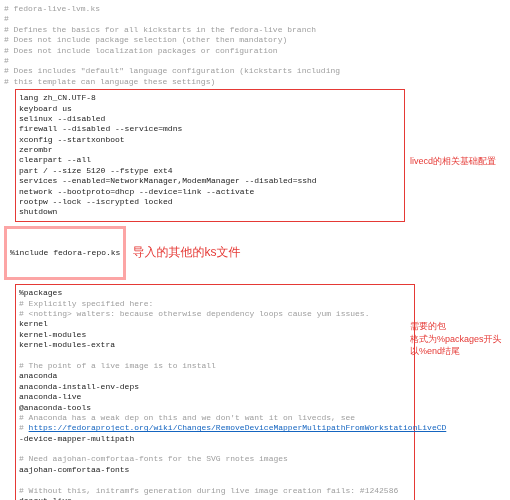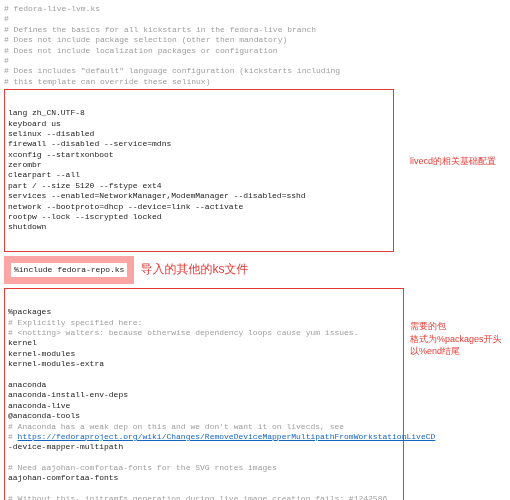--- a/index.html
+++ b/index.html
@@ -11,29 +11,29 @@
     color: #333;
     background: #fff;
     width: 510px;
     box-sizing: border-box;
     position: relative;
   }
   .line { white-space: pre; }
   .comment { color: #9e9e9e; }
   .code { color: #222; }
   .box {
-    border: 7px solid #fca5a5;
-    padding: 2px 3px;
+    border: 3px solid #fca5a5;
+    padding: 19px 3px;
     margin: 2px 0;
     display: inline-block;
   }
   .box-full {
     border: 1px solid #e53935;
-    padding: 18px 3px;
-    margin: 2px 0;
+    padding: 3px 3px;
+    margin: 2px 11px;
     width: 390px;
     box-sizing: border-box;
   }
   .link { color: #1565c0; text-decoration: underline; }
   .annot {
     position: absolute;
     color: #e53935;
     font-family: "Microsoft YaHei", sans-serif;
     font-size: 9px;
     line-height: 1.4;
@@ -48,21 +48,21 @@
 </head>
 <body>
 
 <div class="line comment"># fedora-live-lvm.ks</div>
 <div class="line comment">#</div>
 <div class="line comment"># Defines the basics for all kickstarts in the fedora-live branch</div>
 <div class="line comment"># Does not include package selection (other then mandatory)</div>
 <div class="line comment"># Does not include localization packages or configuration</div>
 <div class="line comment">#</div>
 <div class="line comment"># Does includes "default" language configuration (kickstarts including</div>
-<div class="line comment"># this template can override these selinux)</div>
+<div class="line comment"># this template can language these settings)</div>
 
 <div class="box-full">
   <div class="line code">lang zh_CN.UTF-8</div>
   <div class="line code">keyboard us</div>
   <div class="line code">selinux --disabled</div>
   <div class="line code">firewall --disabled --service=mdns</div>
   <div class="line code">xconfig --startxonboot</div>
   <div class="line code">zerombr</div>
   <div class="line code">clearpart --all</div>
   <div class="line code">part / --size 5120 --fstype ext4</div>
@@ -80,20 +80,21 @@
 </div>
 
 <div class="box-full" style="width:400px;">
   <div class="line code">%packages</div>
   <div class="line comment"># Explicitly specified here:</div>
   <div class="line comment"># &lt;notting&gt; walters: because otherwise dependency loops cause yum issues.</div>
   <div class="line code">kernel</div>
   <div class="line code">kernel-modules</div>
   <div class="line code">kernel-modules-extra</div>
   <div class="line">&nbsp;</div>
+  <div class="line comment"># The point of a live image is to install</div>
   <div class="line code">anaconda</div>
   <div class="line code">anaconda-install-env-deps</div>
   <div class="line code">anaconda-live</div>
   <div class="line code">@anaconda-tools</div>
   <div class="line comment"># Anaconda has a weak dep on this and we don't want it on livecds, see</div>
   <div class="line comment"><span># </span><span class="link">https://fedoraproject.org/wiki/Changes/RemoveDeviceMapperMultipathFromWorkstationLiveCD</span></div>
   <div class="line code">-device-mapper-multipath</div>
   <div class="line">&nbsp;</div>
   <div class="line comment"># Need aajohan-comfortaa-fonts for the SVG rnotes images</div>
   <div class="line code">aajohan-comfortaa-fonts</div>

